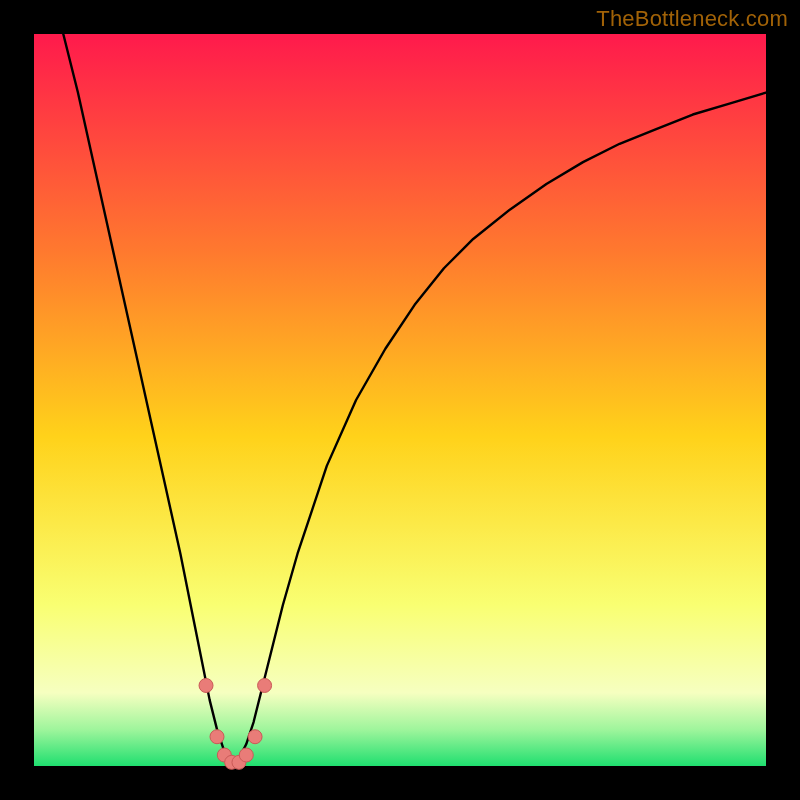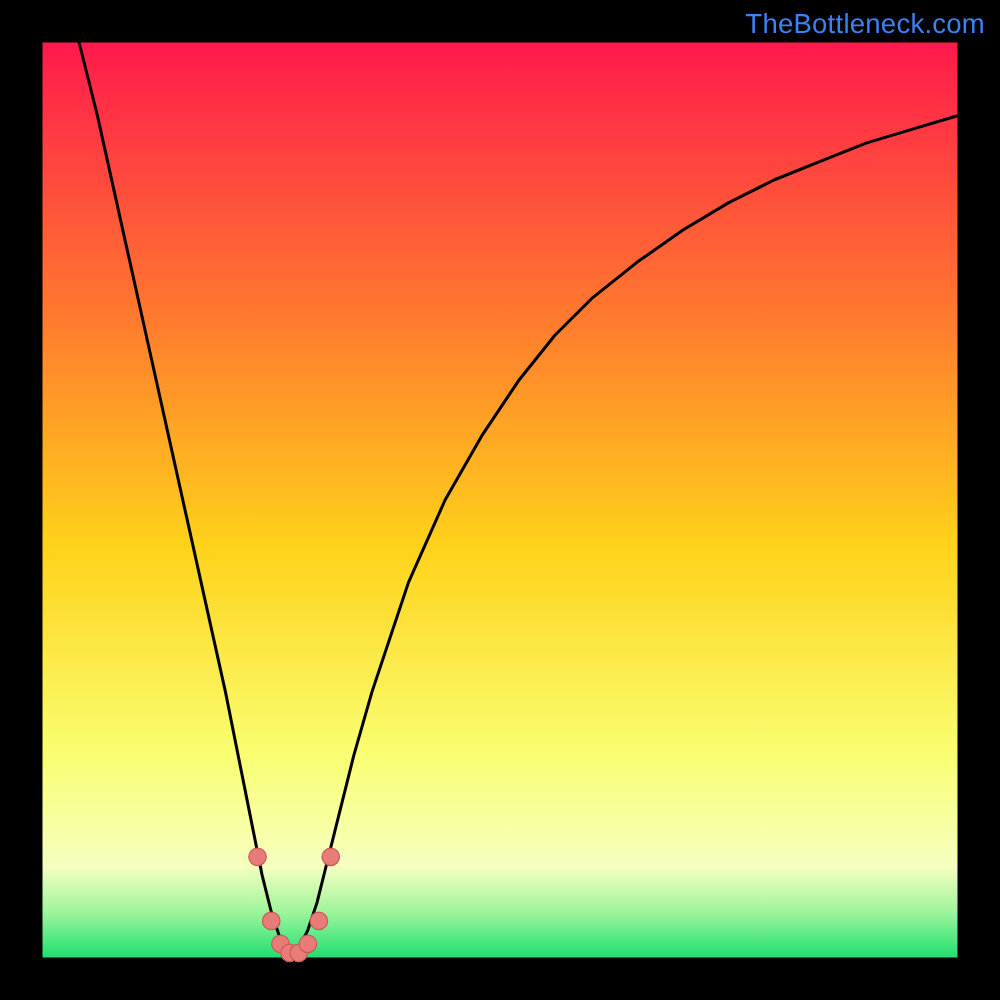--- a/index.html
+++ b/index.html
@@ -14,21 +14,21 @@
   .frame {
     position: relative;
     width: 800px;
     height: 800px;
     background: #000;
   }
   .watermark {
     position: absolute;
     top: 6px;
     right: 12px;
-    color: #3b82f6;
+    color: #a16207;
     font-size: 22px;
     font-weight: 500;
     letter-spacing: 0.2px;
     z-index: 10;
   }
   svg {
     display: block;
   }
 </style>
 </head>

